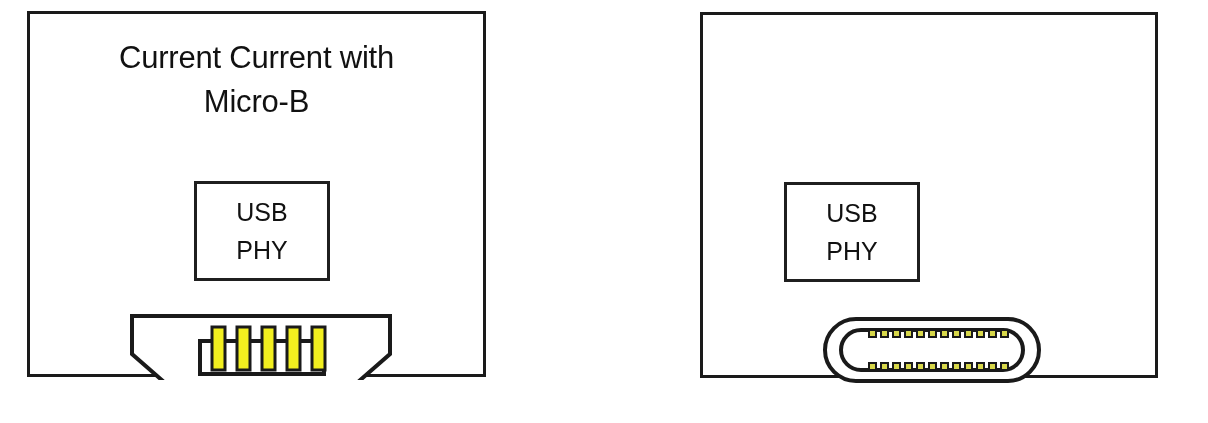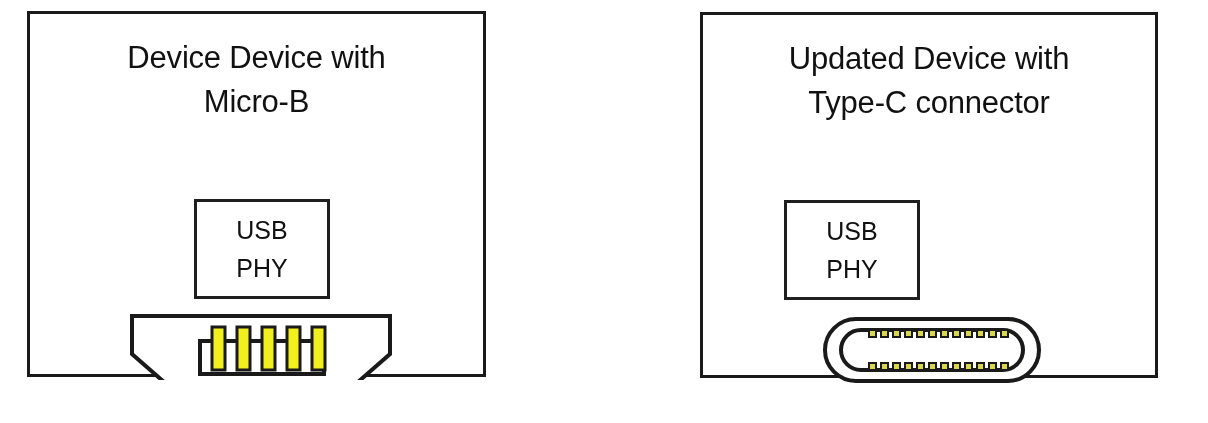--- a/index.html
+++ b/index.html
@@ -62,21 +62,20 @@
   
   .block-box {
     position: absolute;
     box-sizing: border-box;
     display: flex;
     flex-direction: column;
     align-items: center;
     justify-content: center;
     font-size: 25px;
     line-height: 38px;
-    margin-top: 18px;
   }
   .block-box.outline {
     background: #ffffff;
     border: 3px solid #1f1f1f;
     color: #111111;
   }
   .block-box.chip {
     border: 2px solid #0d2d7a;
     color: #ffffff;
     font-size: 17px;
@@ -108,21 +107,21 @@
   }
   #typec svg { display: block; }
 </style>
 </head>
 <body>
 
 <div id="canvas">
 
   <div class="panel" id="panel-left">
 
-    <div class="panel-title">Device Device with
+    <div class="panel-title">Current Current with
 Micro-B</div>
 
     <div class="block-box outline" id="phy-left">
       <span class="block-line">USB</span>
       <span class="block-line">PHY</span>
     </div>
 
     <div id="microb">
       <svg width="270" height="70" viewBox="0 0 270 70">
 
@@ -134,22 +133,20 @@
         <rect x="111" y="17" width="13" height="43" fill="#f2ef1f" stroke="#1a1a1a" stroke-width="3"></rect>
         <rect x="136" y="17" width="13" height="43" fill="#f2ef1f" stroke="#1a1a1a" stroke-width="3"></rect>
         <rect x="161" y="17" width="13" height="43" fill="#f2ef1f" stroke="#1a1a1a" stroke-width="3"></rect>
         <rect x="186" y="17" width="13" height="43" fill="#f2ef1f" stroke="#1a1a1a" stroke-width="3"></rect>
       </svg>
     </div>
   </div>
 
   <div class="panel" id="panel-right">
 
-    <div class="panel-title">Updated Device with
-Type-C connector</div>
 
     <div class="block-box outline" id="phy-right">
       <span class="block-line">USB</span>
       <span class="block-line">PHY</span>
     </div>
 
 
     <div id="typec">
       <svg width="222" height="68" viewBox="0 0 222 68">
 

